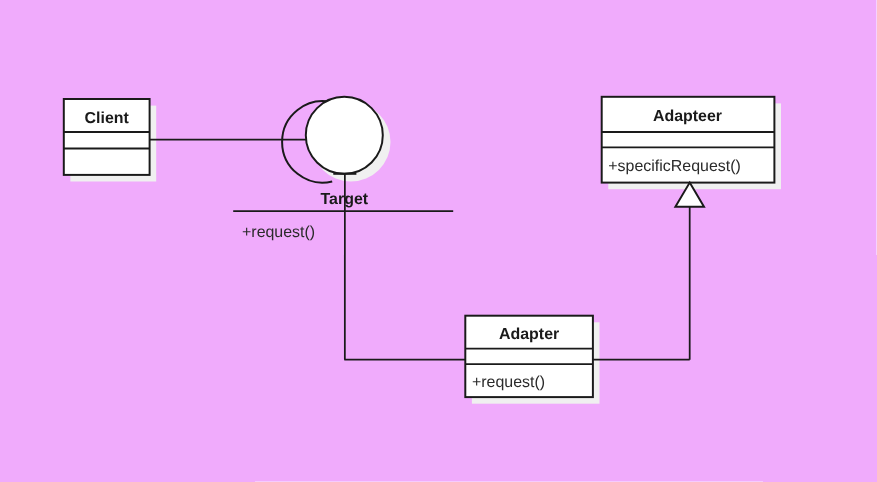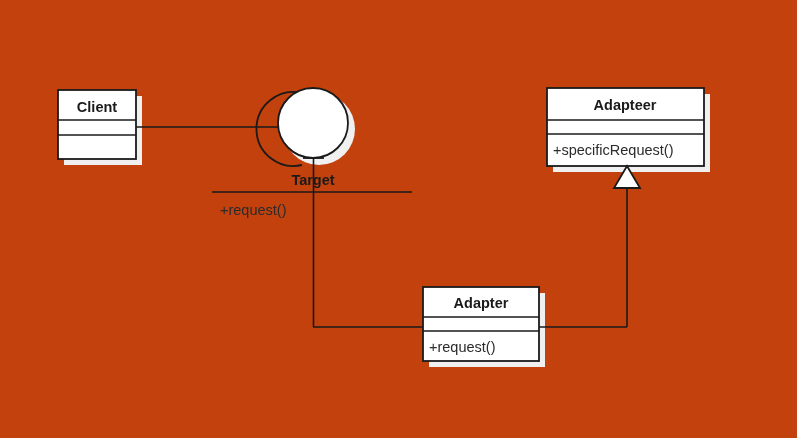--- a/index.html
+++ b/index.html
@@ -9,21 +9,21 @@
     background: #ffffff;
   }
   body {
     font-family: "Liberation Sans", sans-serif;
     -webkit-font-smoothing: antialiased;
   }
   #canvas {
     position: relative;
     width: 797px;
     height: 438px;
-    background: #c2410c;
+    background: #f0abfc;
     overflow: hidden;
   }
   #diagram-svg {
     position: absolute;
     left: 0;
     top: 0;
     width: 797px;
     height: 438px;
   }
   .uml-title {

